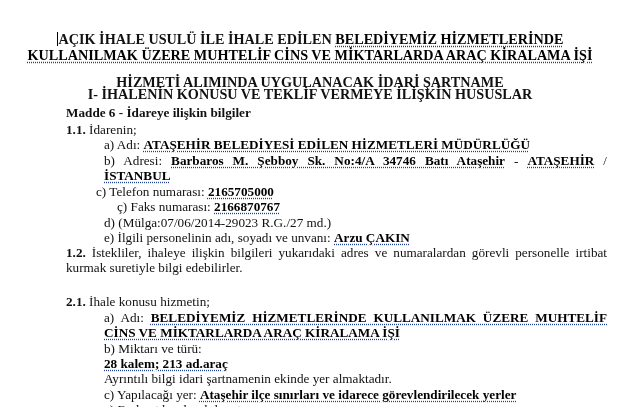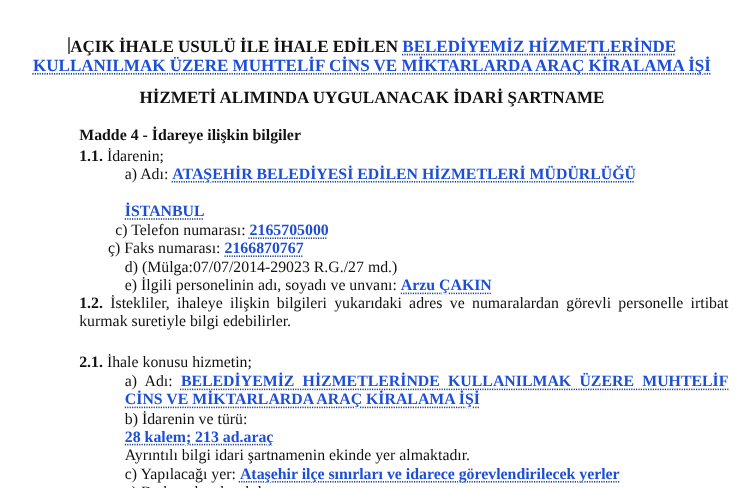--- a/index.html
+++ b/index.html
@@ -32,21 +32,21 @@
       left: 0;
       width: 620px;
       text-align: center;
     }
     .title {
       font-weight: bold;
       font-size: 14.2px;
     }
     .b { font-weight: bold; }
     .field {
-      color: #1d4ed8;
+      color: #000000;
       font-weight: bold;
       text-decoration: underline dotted #1f3f8f;
       text-underline-offset: 2px;
     }
     .cursor {
       display: inline-block;
       width: 1px;
       height: 14px;
       background: #000;
       vertical-align: -2px;
@@ -62,56 +62,60 @@
 
 <div class="page">
 
   <div class="line center title" style="top:31px;">
     <span class="cursor"></span><span>AÇIK İHALE USULÜ İLE İHALE EDİLEN </span><span class="field">BELEDİYEMİZ HİZMETLERİNDE</span>
   </div>
   <div class="line center title" style="top:47px;">
     <span class="field">KULLANILMAK ÜZERE MUHTELİF CİNS VE MİKTARLARDA ARAÇ KİRALAMA İŞİ</span>
   </div>
   <div class="line center title" style="top:74px;">HİZMETİ ALIMINDA UYGULANACAK İDARİ ŞARTNAME</div>
+  <div class="line center title" style="top:86px;">I- İHALENİN KONUSU VE TEKLİF VERMEYE İLİŞKİN HUSUSLAR</div>
 
-  <div class="line b" style="left:66px; top:105px;">Madde 4 - İdareye ilişkin bilgiler</div>
+  <div class="line b" style="left:66px; top:105px;">Madde 6 - İdareye ilişkin bilgiler</div>
   <div class="line" style="left:66px; top:122px;">
     <span class="b">1.1.</span><span> İdarenin;</span>
   </div>
   <div class="line" style="left:104px; top:137px;">
     <span>a) Adı: </span><span class="field">ATAŞEHİR BELEDİYESİ EDİLEN HİZMETLERİ MÜDÜRLÜĞÜ</span>
+  </div>
+  <div class="line justify" style="left:104px; top:153px; width:503px;">
+    <span>b) Adresi: </span><span class="field">Barbaros M. Şebboy Sk. No:4/A 34746 Batı Ataşehir</span><span> - </span><span class="field">ATAŞEHİR</span><span> /</span>
   </div>
   <div class="line" style="left:104px; top:168px;">
     <span class="field">İSTANBUL</span>
   </div>
   <div class="line" style="left:96px; top:184px;">
     <span>c) Telefon numarası: </span><span class="field">2165705000</span>
   </div>
-  <div class="line" style="left:90px; top:199px;text-align:center;">
+  <div class="line" style="left:117px; top:199px;text-align:center;">
     <span>ç) Faks numarası: </span><span class="field">2166870767</span>
   </div>
-  <div class="line" style="left:104px; top:215px;">d) (Mülga:07/07/2014-29023 R.G./27 md.)</div>
+  <div class="line" style="left:104px; top:215px;">d) (Mülga:07/06/2014-29023 R.G./27 md.)</div>
   <div class="line" style="left:104px; top:230px;">
     <span>e) İlgili personelinin adı, soyadı ve unvanı: </span><span class="field">Arzu ÇAKIN</span>
   </div>
   <div class="line justify" style="left:66px; top:245px; width:541px;">
     <span class="b">1.2.</span><span> İstekliler, ihaleye ilişkin bilgileri yukarıdaki adres ve numaralardan görevli personelle irtibat</span>
   </div>
   <div class="line" style="left:66px; top:260px;">kurmak suretiyle bilgi edebilirler.</div>
 
   <div class="line" style="left:66px; top:294px;">
     <span class="b">2.1.</span><span> İhale konusu hizmetin;</span>
   </div>
   <div class="line justify" style="left:104px; top:310px; width:503px;">
     <span>a) Adı: </span><span class="field">BELEDİYEMİZ HİZMETLERİNDE KULLANILMAK ÜZERE MUHTELİF</span>
   </div>
   <div class="line" style="left:104px; top:325px;">
     <span class="field">CİNS VE MİKTARLARDA ARAÇ KİRALAMA İŞİ</span>
   </div>
-  <div class="line" style="left:104px; top:341px;">b) İdarenin ve türü:</div>
+  <div class="line" style="left:104px; top:341px;">b) Miktarı ve türü:</div>
   <div class="line" style="left:104px; top:356px;">
     <span class="field">28 kalem; 213 ad.araç</span>
   </div>
   <div class="line" style="left:104px; top:387px;">
     <span>c) Yapılacağı yer: </span><span class="field">Ataşehir ilçe sınırları ve idarece görevlendirilecek yerler</span>
   </div>
   <div class="line" style="left:104px; top:371px;">Ayrıntılı bilgi idari şartnamenin ekinde yer almaktadır.</div>
   <div class="line" style="left:104px; top:402px;">ç) Bu bent boş bırakılmıştır.</div>
 
 </div>

